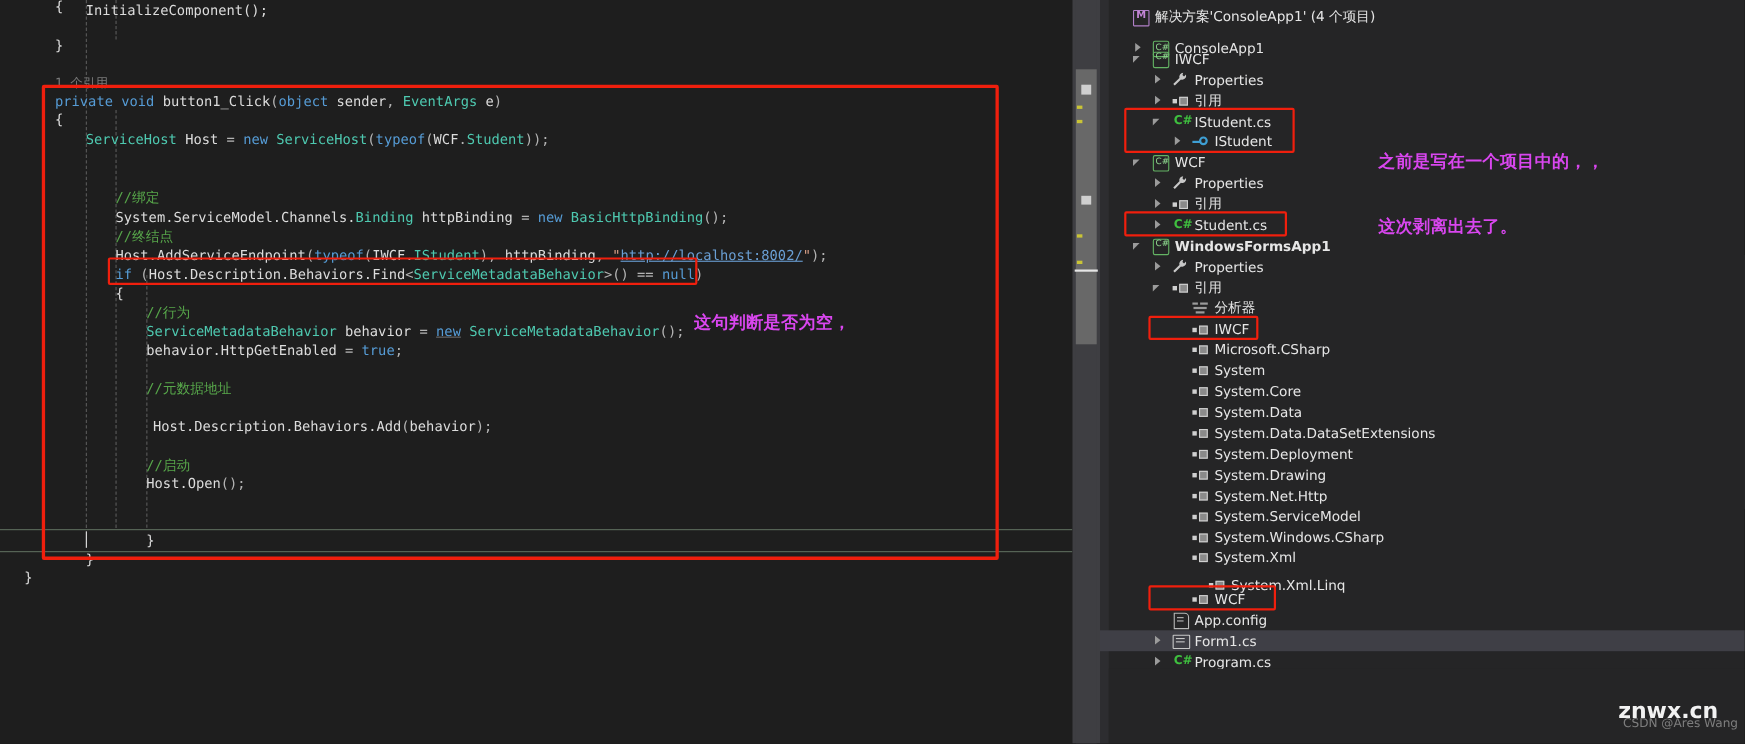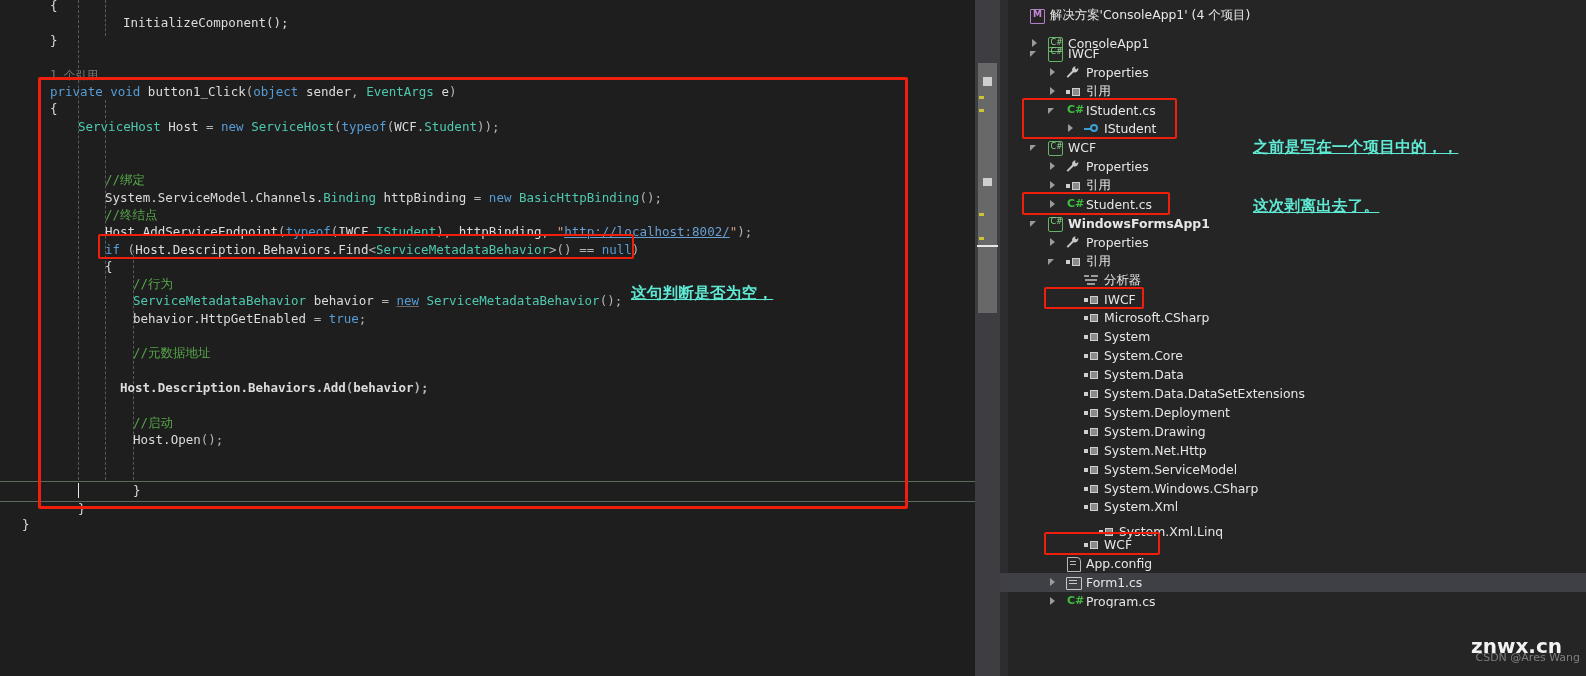--- a/index.html
+++ b/index.html
@@ -41,23 +41,23 @@
     border-top:1px solid #5b6b5b;border-bottom:1px solid #5b6b5b;
     background:#1e1e1e;
   }
   .caret{position:absolute;width:1px;background:#e8e8e8;}
 
   
   .redbox{position:absolute;border:3px solid #f01f0d;border-radius:2px;box-sizing:border-box;}
   .redbox-thin{position:absolute;border:2px solid #f01f0d;border-radius:2px;box-sizing:border-box;}
 
   .ann-cn{
-    position:absolute;color:#5eead4;white-space:pre;
+    position:absolute;color:#d946ef;white-space:pre;
     font-family:"DejaVu Sans","Liberation Sans",sans-serif;
-    font-size:15.5px;font-weight:600;letter-spacing:.3px;text-decoration:underline;
+    font-size:15.5px;font-weight:600;letter-spacing:.3px;
   }
 
   
   #edscroll{
     position:absolute;left:975px;top:0;width:25px;height:676px;
     background:#3e3e42;
   }
   #edtrack{position:absolute;left:3px;top:0;width:19px;height:676px;background:#3e3e42;}
   #edthumb{position:absolute;left:3px;width:19px;background:#686868;}
   .marker{position:absolute;width:5px;height:3px;}
@@ -143,42 +143,42 @@
 
     <div class="guide" style="left:78px;top:0;height:500px;"></div>
     <div class="guide" style="left:105px;top:0;height:36px;"></div>
     <div class="guide" style="left:105px;top:100px;height:395px;"></div>
     <div class="guide" style="left:133px;top:250px;height:245px;"></div>
 
     <div class="curline" style="top:481px;"></div>
     <div class="caret" style="left:78px;top:483px;height:15px;"></div>
 
     <div class="ln" style="left:50px;top:-4px;"><span class="plain">{</span></div>
-    <div class="ln" style="left:78px;top:13px;margin-left:45px;"><span class="plain">InitializeComponent();</span></div>
+    <div class="ln" style="left:78px;top:0;"><span class="plain">InitializeComponent();</span></div>
     <div class="ln" style="left:50px;top:31px;"><span class="plain">}</span></div>
 
     <div class="ln lens" style="left:50px;top:66px;">1 个引用</div>
 
     <div class="ln" style="left:50px;top:82px;"><span class="kw">private</span> <span class="kw">void</span> <span class="plain">button1_Click</span><span class="op">(</span><span class="kw">object</span> <span class="plain">sender</span><span class="op">,</span> <span class="type">EventArgs</span> <span class="plain">e</span><span class="op">)</span></div>
     <div class="ln" style="left:50px;top:99px;"><span class="plain">{</span></div>
     <div class="ln" style="left:78px;top:117px;"><span class="type">ServiceHost</span> <span class="plain">Host</span> <span class="op">=</span> <span class="kw">new</span> <span class="type">ServiceHost</span><span class="op">(</span><span class="kw">typeof</span><span class="op">(</span><span class="plain">WCF</span><span class="op">.</span><span class="type">Student</span><span class="op">));</span></div>
 
     <div class="ln cmt" style="left:105px;top:170px;">//绑定</div>
     <div class="ln" style="left:105px;top:188px;"><span class="plain">System.ServiceModel.Channels.</span><span class="type">Binding</span> <span class="plain">httpBinding</span> <span class="op">=</span> <span class="kw">new</span> <span class="type">BasicHttpBinding</span><span class="op">();</span></div>
     <div class="ln cmt" style="left:105px;top:205px;">//终结点</div>
     <div class="ln" style="left:105px;top:222px;"><span class="plain">Host.AddServiceEndpoint</span><span class="op">(</span><span class="kw">typeof</span><span class="op">(</span><span class="plain">IWCF.</span><span class="type">IStudent</span><span class="op">),</span> <span class="plain">httpBinding</span><span class="op">,</span> <span class="str">"</span><span class="strlink">http://localhost:8002/</span><span class="str">"</span><span class="op">);</span></div>
     <div class="ln" style="left:105px;top:240px;"><span class="kw">if</span> <span class="op">(</span><span class="plain">Host.Description.Behaviors.Find</span><span class="op">&lt;</span><span class="type">ServiceMetadataBehavior</span><span class="op">&gt;() ==</span> <span class="kw">null</span><span class="op">)</span></div>
     <div class="ln" style="left:105px;top:257px;"><span class="plain">{</span></div>
 
     <div class="ln cmt" style="left:133px;top:274px;">//行为</div>
     <div class="ln" style="left:133px;top:309px;"><span class="plain">behavior.HttpGetEnabled</span> <span class="op">=</span> <span class="kw">true</span><span class="op">;</span></div>
     <div class="ln" style="left:133px;top:291px;"><span class="type">ServiceMetadataBehavior</span> <span class="plain">behavior</span> <span class="op">=</span> <span class="kw newu">new</span> <span class="type">ServiceMetadataBehavior</span><span class="op">();</span></div>
 
     <div class="ln cmt" style="left:133px;top:343px;">//元数据地址</div>
-    <div class="ln" style="left:120px;top:378px;font-weight:bold;"><span class="plain">Host.Description.Behaviors.Add</span><span class="op">(</span><span class="plain">behavior</span><span class="op">);</span></div>
+    <div class="ln" style="left:139px;top:378px;"><span class="plain">Host.Description.Behaviors.Add</span><span class="op">(</span><span class="plain">behavior</span><span class="op">);</span></div>
 
     <div class="ln cmt" style="left:133px;top:413px;">//启动</div>
     <div class="ln" style="left:133px;top:430px;"><span class="plain">Host.Open</span><span class="op">();</span></div>
 
     <div class="ln" style="left:133px;top:481px;"><span class="plain">}</span></div>
     <div class="ln" style="left:78px;top:499px;"><span class="plain">}</span></div>
     <div class="ln" style="left:22px;top:515px;"><span class="plain">}</span></div>
   </div>
 
   <div class="redbox" style="left:38px;top:77px;width:870px;height:432px;"></div>

